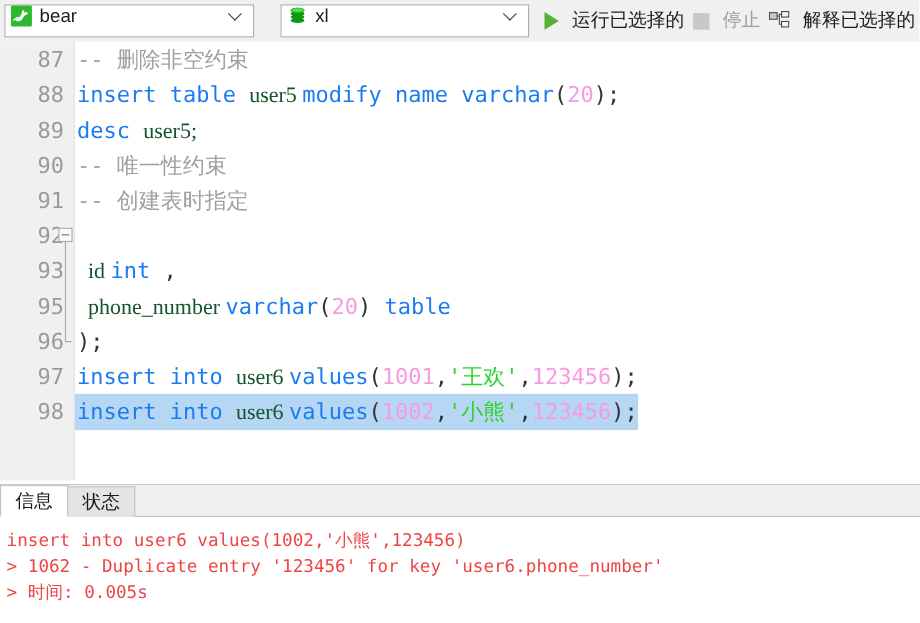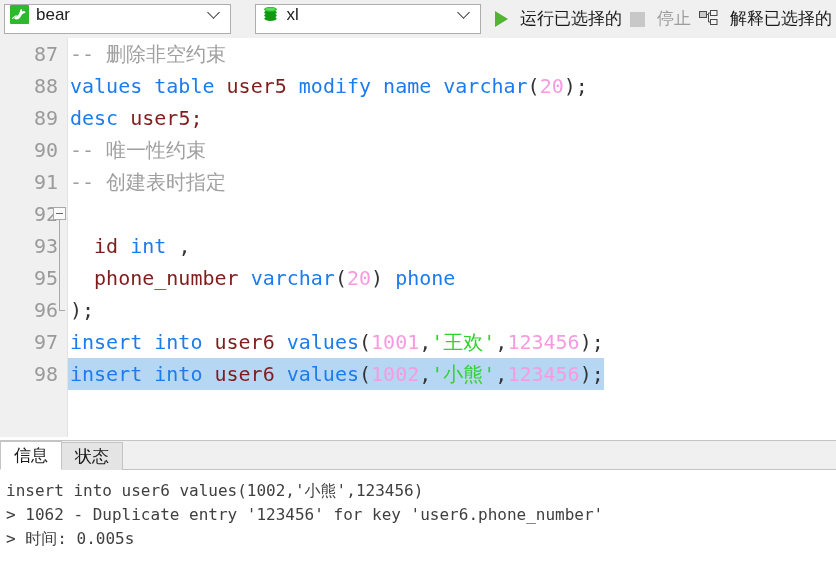--- a/index.html
+++ b/index.html
@@ -159,21 +159,21 @@
     font-size: 20px;
     line-height: 32px;
     white-space: pre;
     padding-left: 2px;
     position: relative;
     z-index: 1;
   }
   .ctext.sel { background: #b6d7f4; }
   
   .kw  { color: #1a7cf0; }
-  .id  { color: #7f1d1d; }
+  .id  { color: #14532d; font-family: Liberation Serif, serif; }
   .num { color: #f79ae0; }
   .str { color: #2fd32f; }
   .cmt { color: #a0a0a0; }
   .pun { color: #333333; }
 
   
   .fold-box {
     position: absolute;
     left: 1px; top: 9px;
     width: 13px; height: 13px;
@@ -252,21 +252,21 @@
   #tabstrip .filler {
     flex: 1;
     height: 28px;
     background: #f0f0f0;
   }
   #output {
     padding: 9px 12px 0 6px;
     font-family: "DejaVu Sans Mono", monospace;
     font-size: 16px;
     line-height: 24px;
-    color: #404040;
+    color: #ef4444;
     white-space: pre;
   }
 </style>
 </head>
 <body>
 
 <div id="toolbar">
 
   <div class="combo" id="combo-connection">
     <span class="icon-connection">
@@ -323,21 +323,21 @@
   <div id="gutter"></div>
   <div id="code">
       <div class="cline">
         <span class="lnum">87</span>
         <span class="foldcol"></span>
         <span class="ctext"><span class="cmt">-- 删除非空约束</span></span>
       </div>
       <div class="cline">
         <span class="lnum">88</span>
         <span class="foldcol"></span>
-        <span class="ctext"><span class="kw">values table </span><span class="id">user5 </span><span class="kw">modify name varchar</span><span class="pun">(</span><span class="num">20</span><span class="pun">);</span></span>
+        <span class="ctext"><span class="kw">insert table </span><span class="id">user5 </span><span class="kw">modify name varchar</span><span class="pun">(</span><span class="num">20</span><span class="pun">);</span></span>
       </div>
       <div class="cline">
         <span class="lnum">89</span>
         <span class="foldcol"></span>
         <span class="ctext"><span class="kw">desc </span><span class="id">user5;</span></span>
       </div>
       <div class="cline">
         <span class="lnum">90</span>
         <span class="foldcol"></span>
         <span class="ctext"><span class="cmt">-- 唯一性约束</span></span>
@@ -359,21 +359,21 @@
         <span class="foldcol">
           <span class="fold-line"></span>
         </span>
         <span class="ctext"><span class="id">  id </span><span class="kw">int </span><span class="pun">,</span></span>
       </div>
       <div class="cline">
         <span class="lnum">95</span>
         <span class="foldcol">
           <span class="fold-line"></span>
         </span>
-        <span class="ctext"><span class="id">  phone_number </span><span class="kw">varchar</span><span class="pun">(</span><span class="num">20</span><span class="pun">) </span><span class="kw">phone</span></span>
+        <span class="ctext"><span class="id">  phone_number </span><span class="kw">varchar</span><span class="pun">(</span><span class="num">20</span><span class="pun">) </span><span class="kw">table</span></span>
       </div>
       <div class="cline">
         <span class="lnum">96</span>
         <span class="foldcol">
           <span class="fold-end"></span>
         </span>
         <span class="ctext"><span class="pun">);</span></span>
       </div>
       <div class="cline">
         <span class="lnum">97</span>

